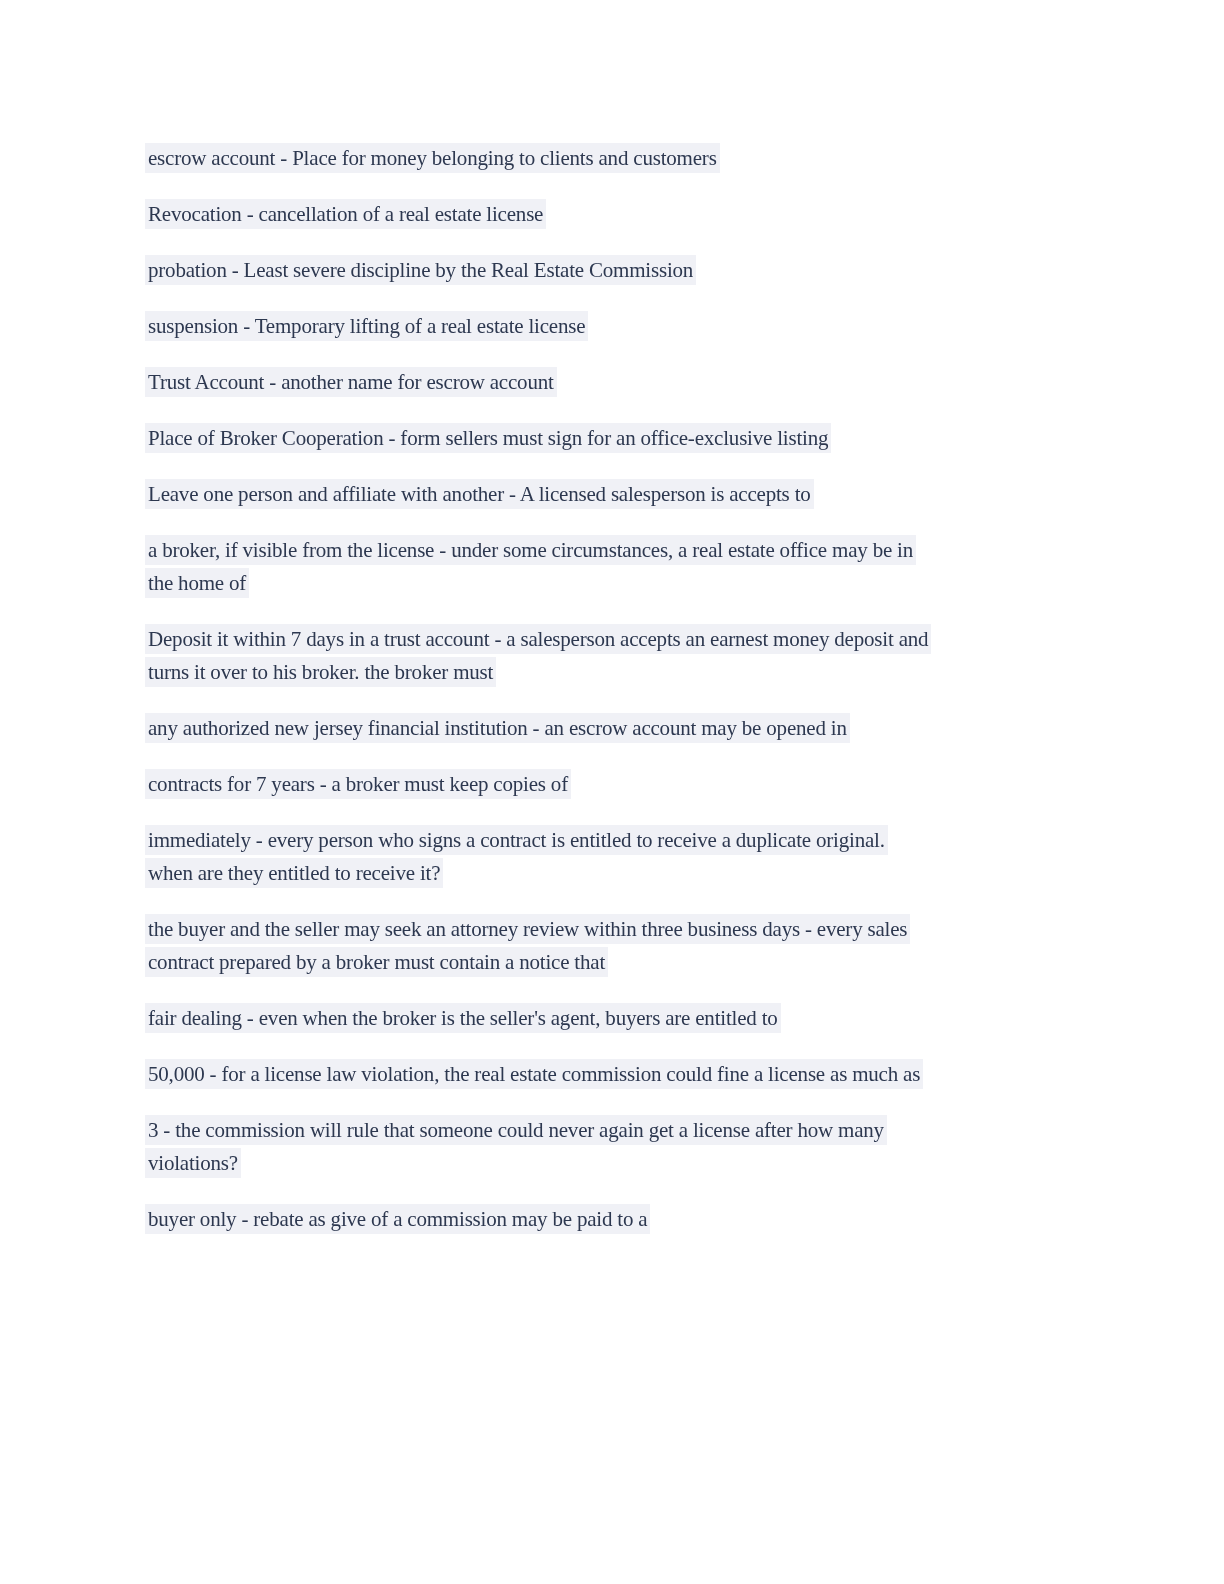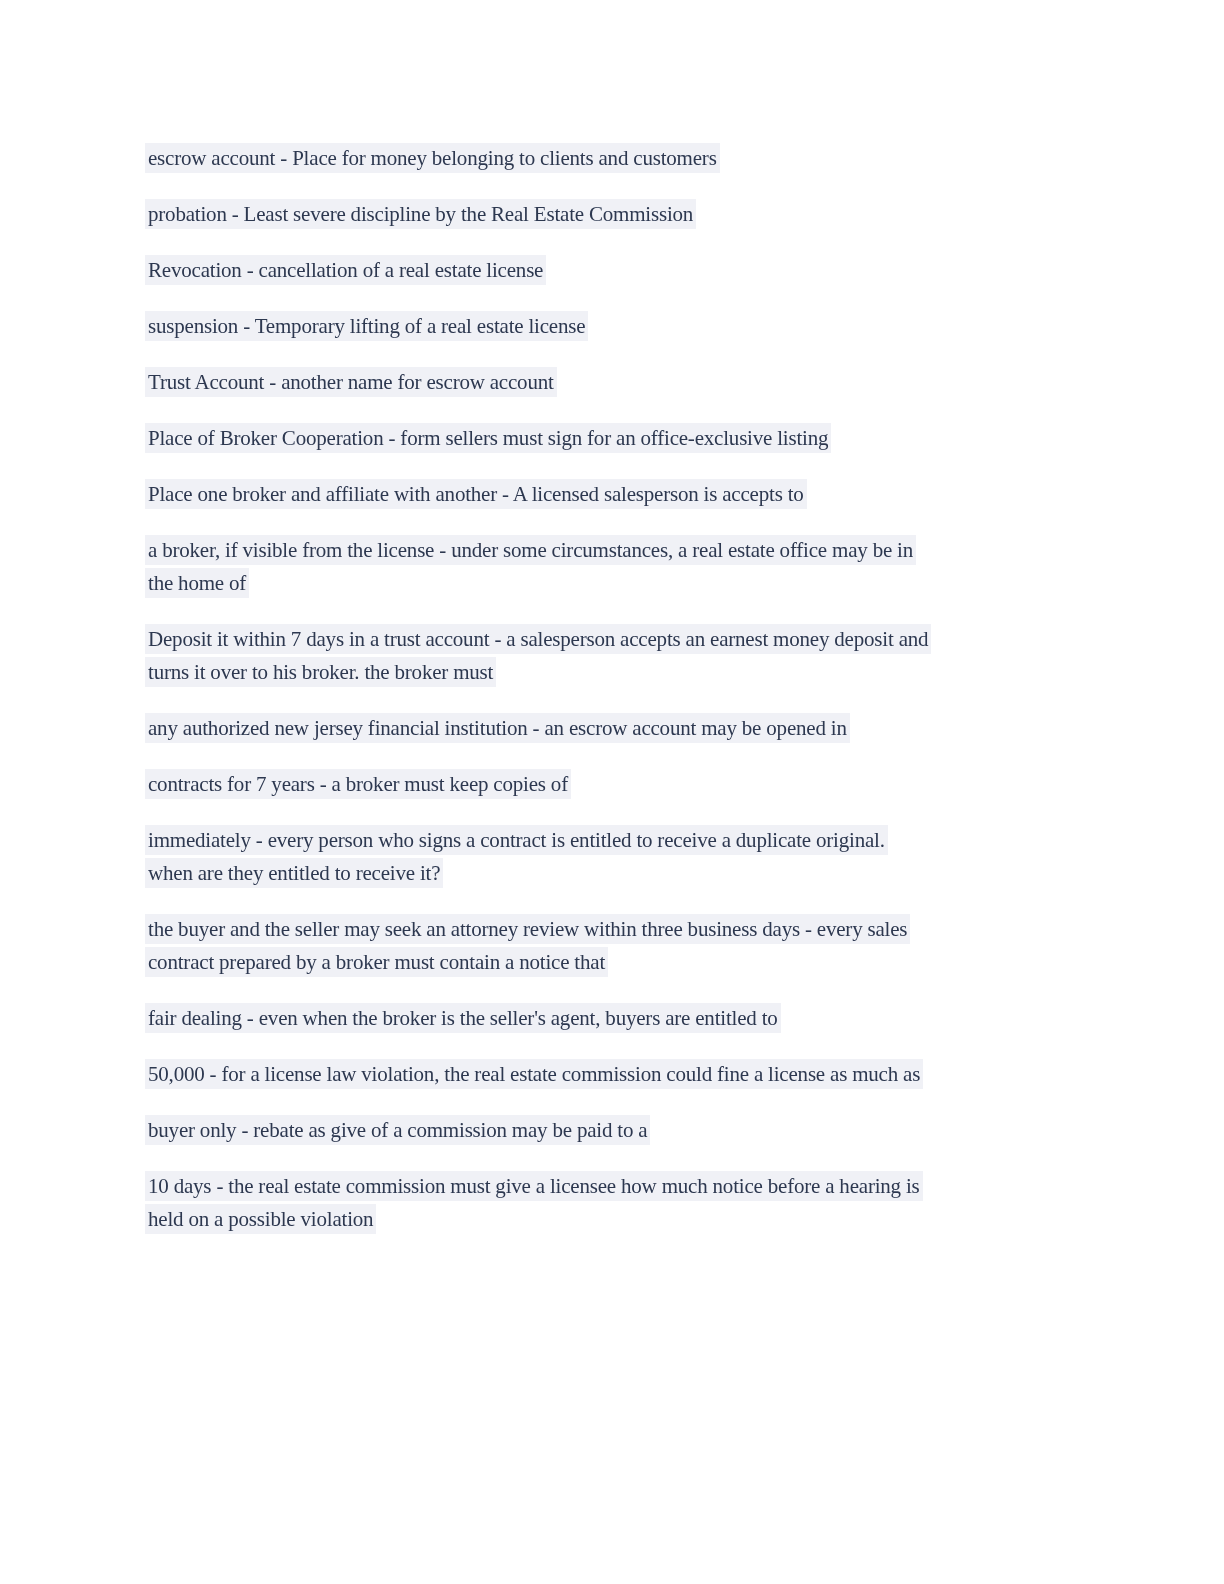--- a/index.html
+++ b/index.html
@@ -38,46 +38,46 @@
   }
 </style>
 </head>
 <body>
 
 <div class="page">
   <div class="cards" id="cards">
   <p class="card"><span class="hl"><span class="term">escrow account</span><span class="sep"> - </span><span class="def">Place for money belonging to clients and customers</span></span></p>
 
 
+  <p class="card"><span class="hl"><span class="term">Revocation</span><span class="sep"> - </span><span class="def">cancellation of a real estate license</span></span></p>
+
   <p class="card"><span class="hl"><span class="term">probation</span><span class="sep"> - </span><span class="def">Least severe discipline by the Real Estate Commission</span></span></p>
-
-  <p class="card"><span class="hl"><span class="term">Revocation</span><span class="sep"> - </span><span class="def">cancellation of a real estate license</span></span></p>
 
   <p class="card"><span class="hl"><span class="term">suspension</span><span class="sep"> - </span><span class="def">Temporary lifting of a real estate license</span></span></p>
 
   <p class="card"><span class="hl"><span class="term">Trust Account</span><span class="sep"> - </span><span class="def">another name for escrow account</span></span></p>
 
   <p class="card"><span class="hl"><span class="term">Place of Broker Cooperation</span><span class="sep"> - </span><span class="def">form sellers must sign for an office-exclusive listing</span></span></p>
 
-  <p class="card"><span class="hl"><span class="term">Place one broker and affiliate with another</span><span class="sep"> - </span><span class="def">A licensed salesperson is accepts to</span></span></p>
+  <p class="card"><span class="hl"><span class="term">Leave one person and affiliate with another</span><span class="sep"> - </span><span class="def">A licensed salesperson is accepts to</span></span></p>
 
   <p class="card"><span class="hl"><span class="term">a broker, if visible from the license</span><span class="sep"> - </span><span class="def">under some circumstances, a real estate office may be in the home of</span></span></p>
 
   <p class="card"><span class="hl"><span class="term">Deposit it within 7 days in a trust account</span><span class="sep"> - </span><span class="def">a salesperson accepts an earnest money deposit and turns it over to his broker. the broker must</span></span></p>
 
   <p class="card"><span class="hl"><span class="term">any authorized new jersey financial institution</span><span class="sep"> - </span><span class="def">an escrow account may be opened in</span></span></p>
 
   <p class="card"><span class="hl"><span class="term">contracts for 7 years</span><span class="sep"> - </span><span class="def">a broker must keep copies of</span></span></p>
 
   <p class="card"><span class="hl"><span class="term">immediately</span><span class="sep"> - </span><span class="def">every person who signs a contract is entitled to receive a duplicate original. when are they entitled to receive it?</span></span></p>
 
   <p class="card"><span class="hl"><span class="term">the buyer and the seller may seek an attorney review within three business days</span><span class="sep"> - </span><span class="def">every sales contract prepared by a broker must contain a notice that</span></span></p>
 
   <p class="card"><span class="hl"><span class="term">fair dealing</span><span class="sep"> - </span><span class="def">even when the broker is the seller's agent, buyers are entitled to</span></span></p>
 
   <p class="card"><span class="hl"><span class="term">50,000</span><span class="sep"> - </span><span class="def">for a license law violation, the real estate commission could fine a license as much as</span></span></p>
 
+  <p class="card"><span class="hl"><span class="term">3</span><span class="sep"> - </span><span class="def">the commission will rule that someone could never again get a license after how many violations?</span></span></p>
 
   <p class="card"><span class="hl"><span class="term">buyer only</span><span class="sep"> - </span><span class="def">rebate as give of a commission may be paid to a</span></span></p>
 
-  <p class="card"><span class="hl"><span class="term">10 days</span><span class="sep"> - </span><span class="def">the real estate commission must give a licensee how much notice before a hearing is held on a possible violation</span></span></p>
 </div>
 </div>
 
 </body></html>

